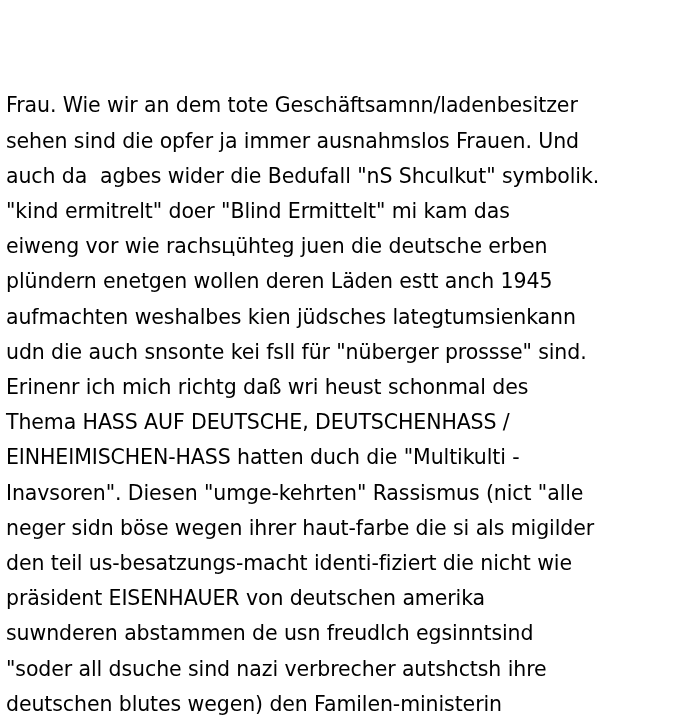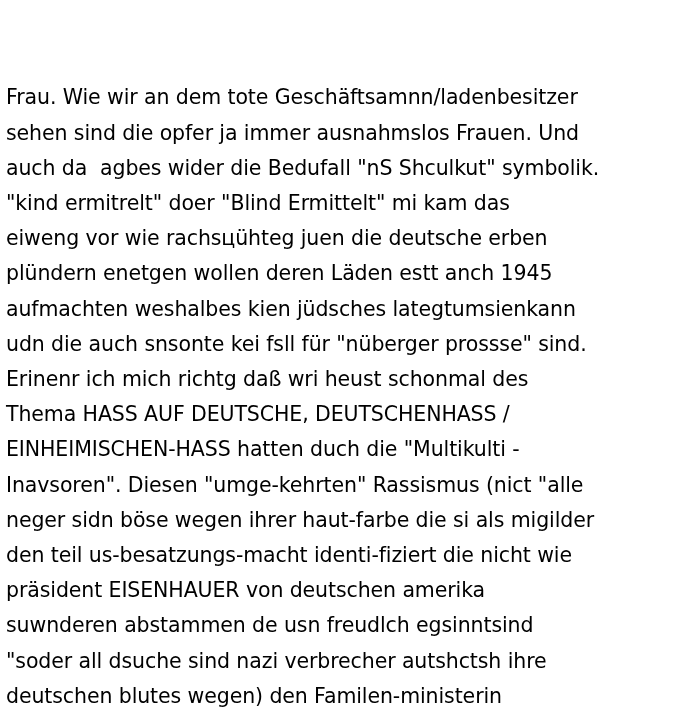--- a/index.html
+++ b/index.html
@@ -10,21 +10,21 @@
   body {
     width: 684px;
     height: 720px;
     overflow: hidden;
     font-family: "DejaVu Sans", sans-serif;
   }
   .doc {
     box-sizing: border-box;
     width: 684px;
     height: 720px;
-    padding: 10px 8px 0 6px;
+    padding: 18px 8px 0 6px;
     background: #ffffff;
   }
   .doc p {
     margin: 0;
     color: #000000;
     font-family: "DejaVu Sans", sans-serif;
     font-size: 20.5px;
     line-height: 35.2px;
     letter-spacing: -0.1px;
     white-space: pre-wrap;

